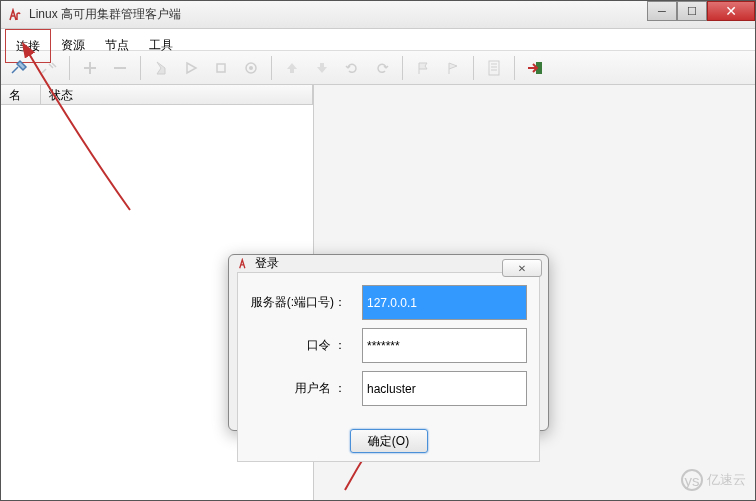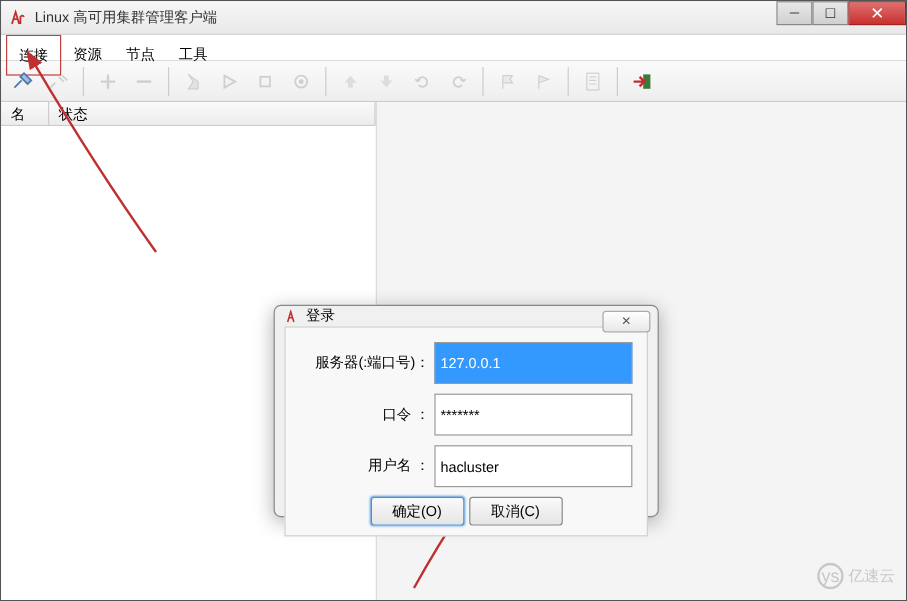--- a/index.html
+++ b/index.html
@@ -173,40 +173,40 @@
       padding: 12px 12px 8px 12px;
     }
     .form-row {
       display: flex;
       align-items: center;
       margin-bottom: 8px;
     }
     .form-label {
       width: 120px;
       text-align: right;
-      padding-right: 4px;
+      padding-right: 16px;
     }
     .form-input {
       flex: 1;
       height: 35px;
       border: 1px solid #999;
       padding: 1px 4px;
       font-size: 12px;
       font-family: inherit;
       background: #fff;
     }
     .form-input.selected {
       background: #3399ff;
       color: #fff;
     }
     .dialog-buttons {
       display: flex;
       justify-content: center;
       gap: 4px;
-      margin-top: 8px;
+      margin-top: 23px;
     }
     .dlg-btn {
       width: 78px;
       height: 24px;
       border: 1px solid #888;
       background: linear-gradient(#fafafa,#e5e5e5);
       border-radius: 3px;
       font-size: 12px;
       font-family: inherit;
       cursor: default;
@@ -402,21 +402,20 @@
     <div class="form-row">
       <div class="form-label">口令 ：</div>
       <input class="form-input" value="*******" style="">
     </div>
     <div class="form-row">
       <div class="form-label">用户名 ：</div>
       <input class="form-input" value="hacluster" style="">
     </div>
     <div class="dialog-buttons">
       <button class="dlg-btn default">确定(O)</button>
-      <button class="dlg-btn">取消(C)</button>
     </div>
   </div>
 </div>
 
 <div class="watermark">
   <div class="watermark-icon">ys</div>
   <span>亿速云</span>
 </div>
 
 </body></html>

